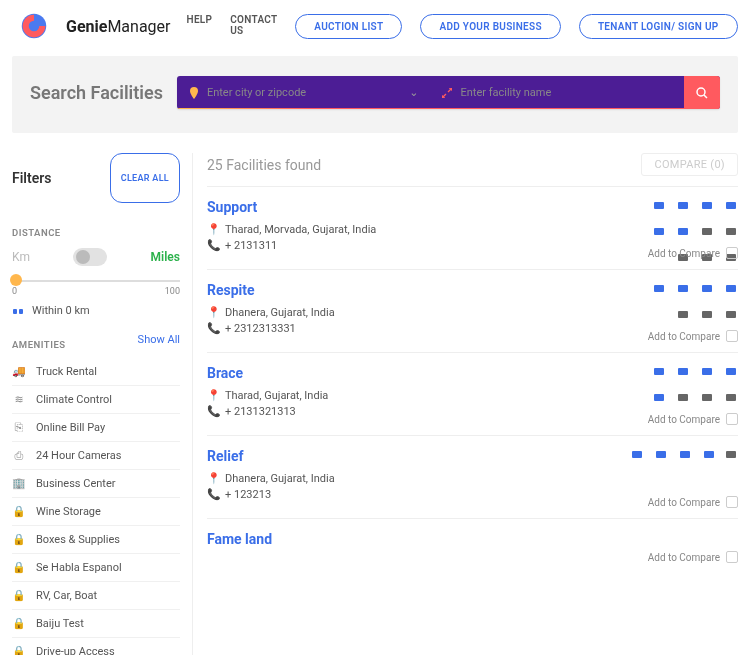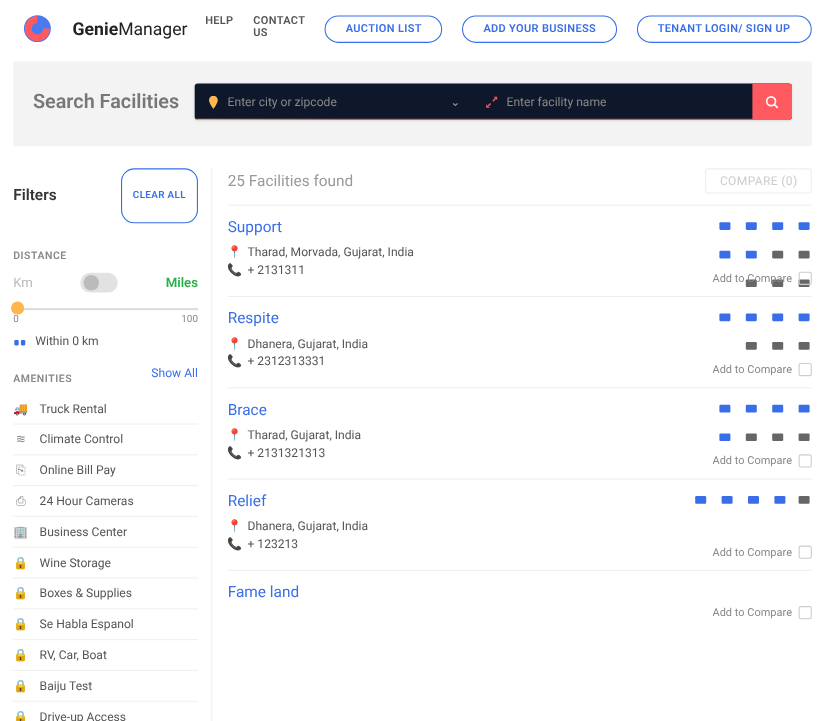--- a/index.html
+++ b/index.html
@@ -7,21 +7,21 @@
 .header{display:flex;align-items:center;padding:12px 20px 16px;gap:16px}
 .logo{display:flex;align-items:center;gap:18px}
 .logo-icon{width:28px;height:28px}
 .brand{font-size:16px;color:#222}
 .brand b{font-weight:700}
 .nav{display:flex;align-items:flex-start;gap:18px;margin-left:auto;font-size:10px;letter-spacing:.3px}
 .nav-link{color:#555;font-weight:600}
 .pill{border:1px solid #3a6ee8;color:#3a6ee8;border-radius:18px;padding:6px 18px;font-size:10px;font-weight:600;cursor:pointer;white-space:nowrap}
 .search-wrap{background:#f3f3f3;margin:0 12px;padding:20px 18px 24px;display:flex;align-items:center;gap:14px;border-radius:2px}
 .search-title{color:#777;font-size:18px;font-weight:600}
-.search-bar{flex:1;display:flex;background:#0f172a;border-radius:3px;box-shadow:0 1px 2px rgba(0,0,0,.1);position:relative;overflow:hidden}
+.search-bar{flex:1;display:flex;background:#4c1d95;border-radius:3px;box-shadow:0 1px 2px rgba(0,0,0,.1);position:relative;overflow:hidden}
 .search-bar::after{content:"";position:absolute;left:0;right:0;bottom:0;height:1px;background:linear-gradient(90deg,#ffb74d 0%,#ff5a5f 25%,#ff5a5f 100%)}
 .sfield{flex:1;display:flex;align-items:center;padding:10px 12px;gap:8px;color:#888;font-size:11px;border:none;background:none}
 .sfield svg{flex:none}
 .sbtn{width:36px;background:#ff5a5f;display:flex;align-items:center;justify-content:center;color:#fff;cursor:pointer}
 .chev{color:#999;margin-left:auto}
 .content{display:flex;margin:20px 12px 0}
 .sidebar{width:180px;padding-right:12px}
 .filters-head{display:flex;align-items:center;justify-content:space-between;padding-bottom:10px}
 .filters-head h3{font-size:14px;color:#333;font-weight:600}
 .clear{border:1px solid #3a6ee8;color:#3a6ee8;border-radius:12px;padding:19px 10px;font-size:9px;font-weight:600;cursor:pointer;letter-spacing:.3px}
@@ -39,21 +39,21 @@
 .amen-head{display:flex;justify-content:space-between;align-items:center}
 .showall{color:#3a6ee8;font-size:11px;cursor:pointer}
 .amen-list{margin-top:4px}
 .amen-item{display:flex;align-items:center;gap:10px;padding:7px 0;font-size:11px;color:#555;border-top:1px solid #f0f0f0;cursor:pointer}
 .amen-item:first-child{border-top:none}
 .amen-item .ai{width:14px;color:#888;display:flex;justify-content:center}
 .main{flex:1;border-left:1px solid #eee;padding-left:14px}
 .results-head{display:flex;justify-content:space-between;align-items:center;color:#999;font-size:14px;padding-bottom:10px}
 .compare-btn{border:1px solid #eee;color:#ccc;padding:4px 12px;border-radius:3px;font-size:11px;letter-spacing:.3px}
 .card{border-top:1px solid #eee;padding:12px 0 14px;position:relative}
-.card-title{color:#3a6ee8;font-size:14px;font-weight:400;margin-bottom:8px;cursor:pointer}
+.card-title{color:#3a6ee8;font-size:14px;font-weight:700;margin-bottom:8px;cursor:pointer}
 .card-line{display:flex;align-items:center;gap:8px;color:#555;font-size:11px;margin:3px 0}
 .card-line .ci{width:10px;color:#444}
 .card-icons{position:absolute;right:0;top:12px;display:flex;flex-wrap:wrap;gap:8px;max-width:120px;justify-content:flex-end}
 .card-icons span{width:14px;height:12px;display:inline-flex;align-items:center;justify-content:center}
 .ib{color:#3a6ee8}
 .ig{color:#666}
 .addcomp{position:absolute;right:0;bottom:10px;display:flex;align-items:center;gap:6px;font-size:10px;color:#888;cursor:pointer}
 .addcomp .cb{width:12px;height:12px;border:1px solid #ccc;border-radius:2px}
 .card-mini{border-top:1px solid #eee;padding:12px 0 18px;position:relative}
 </style>

